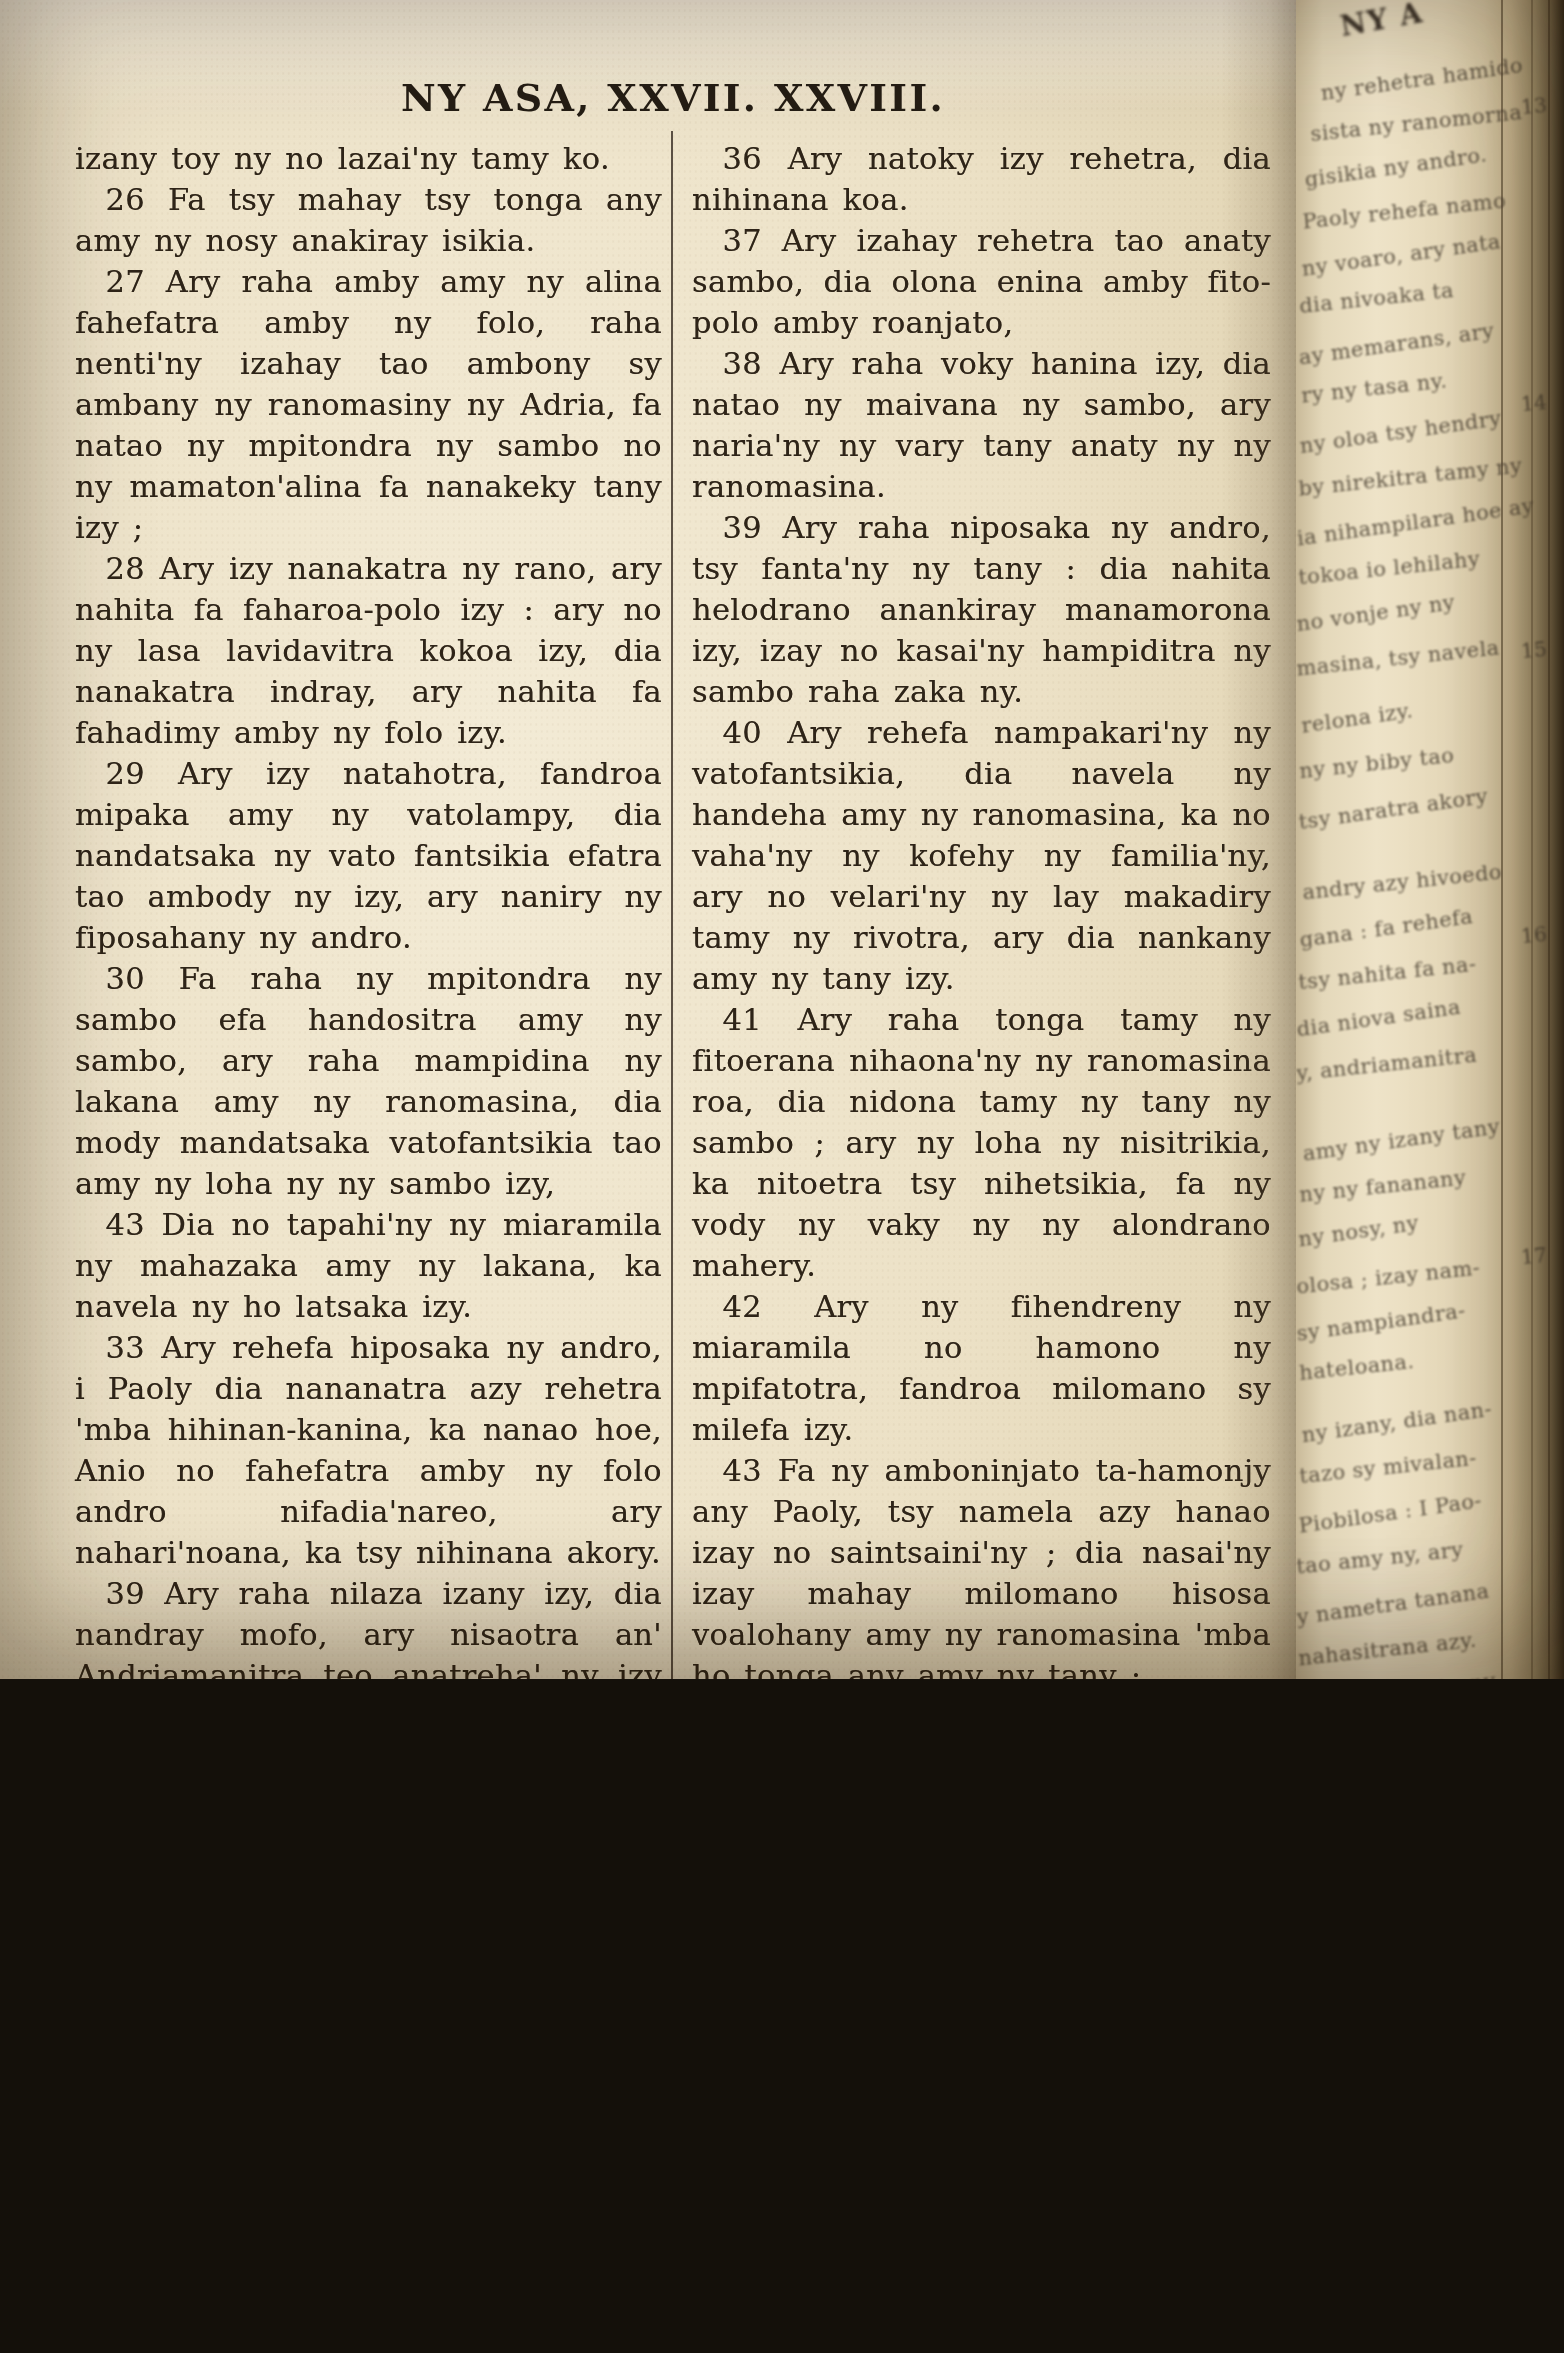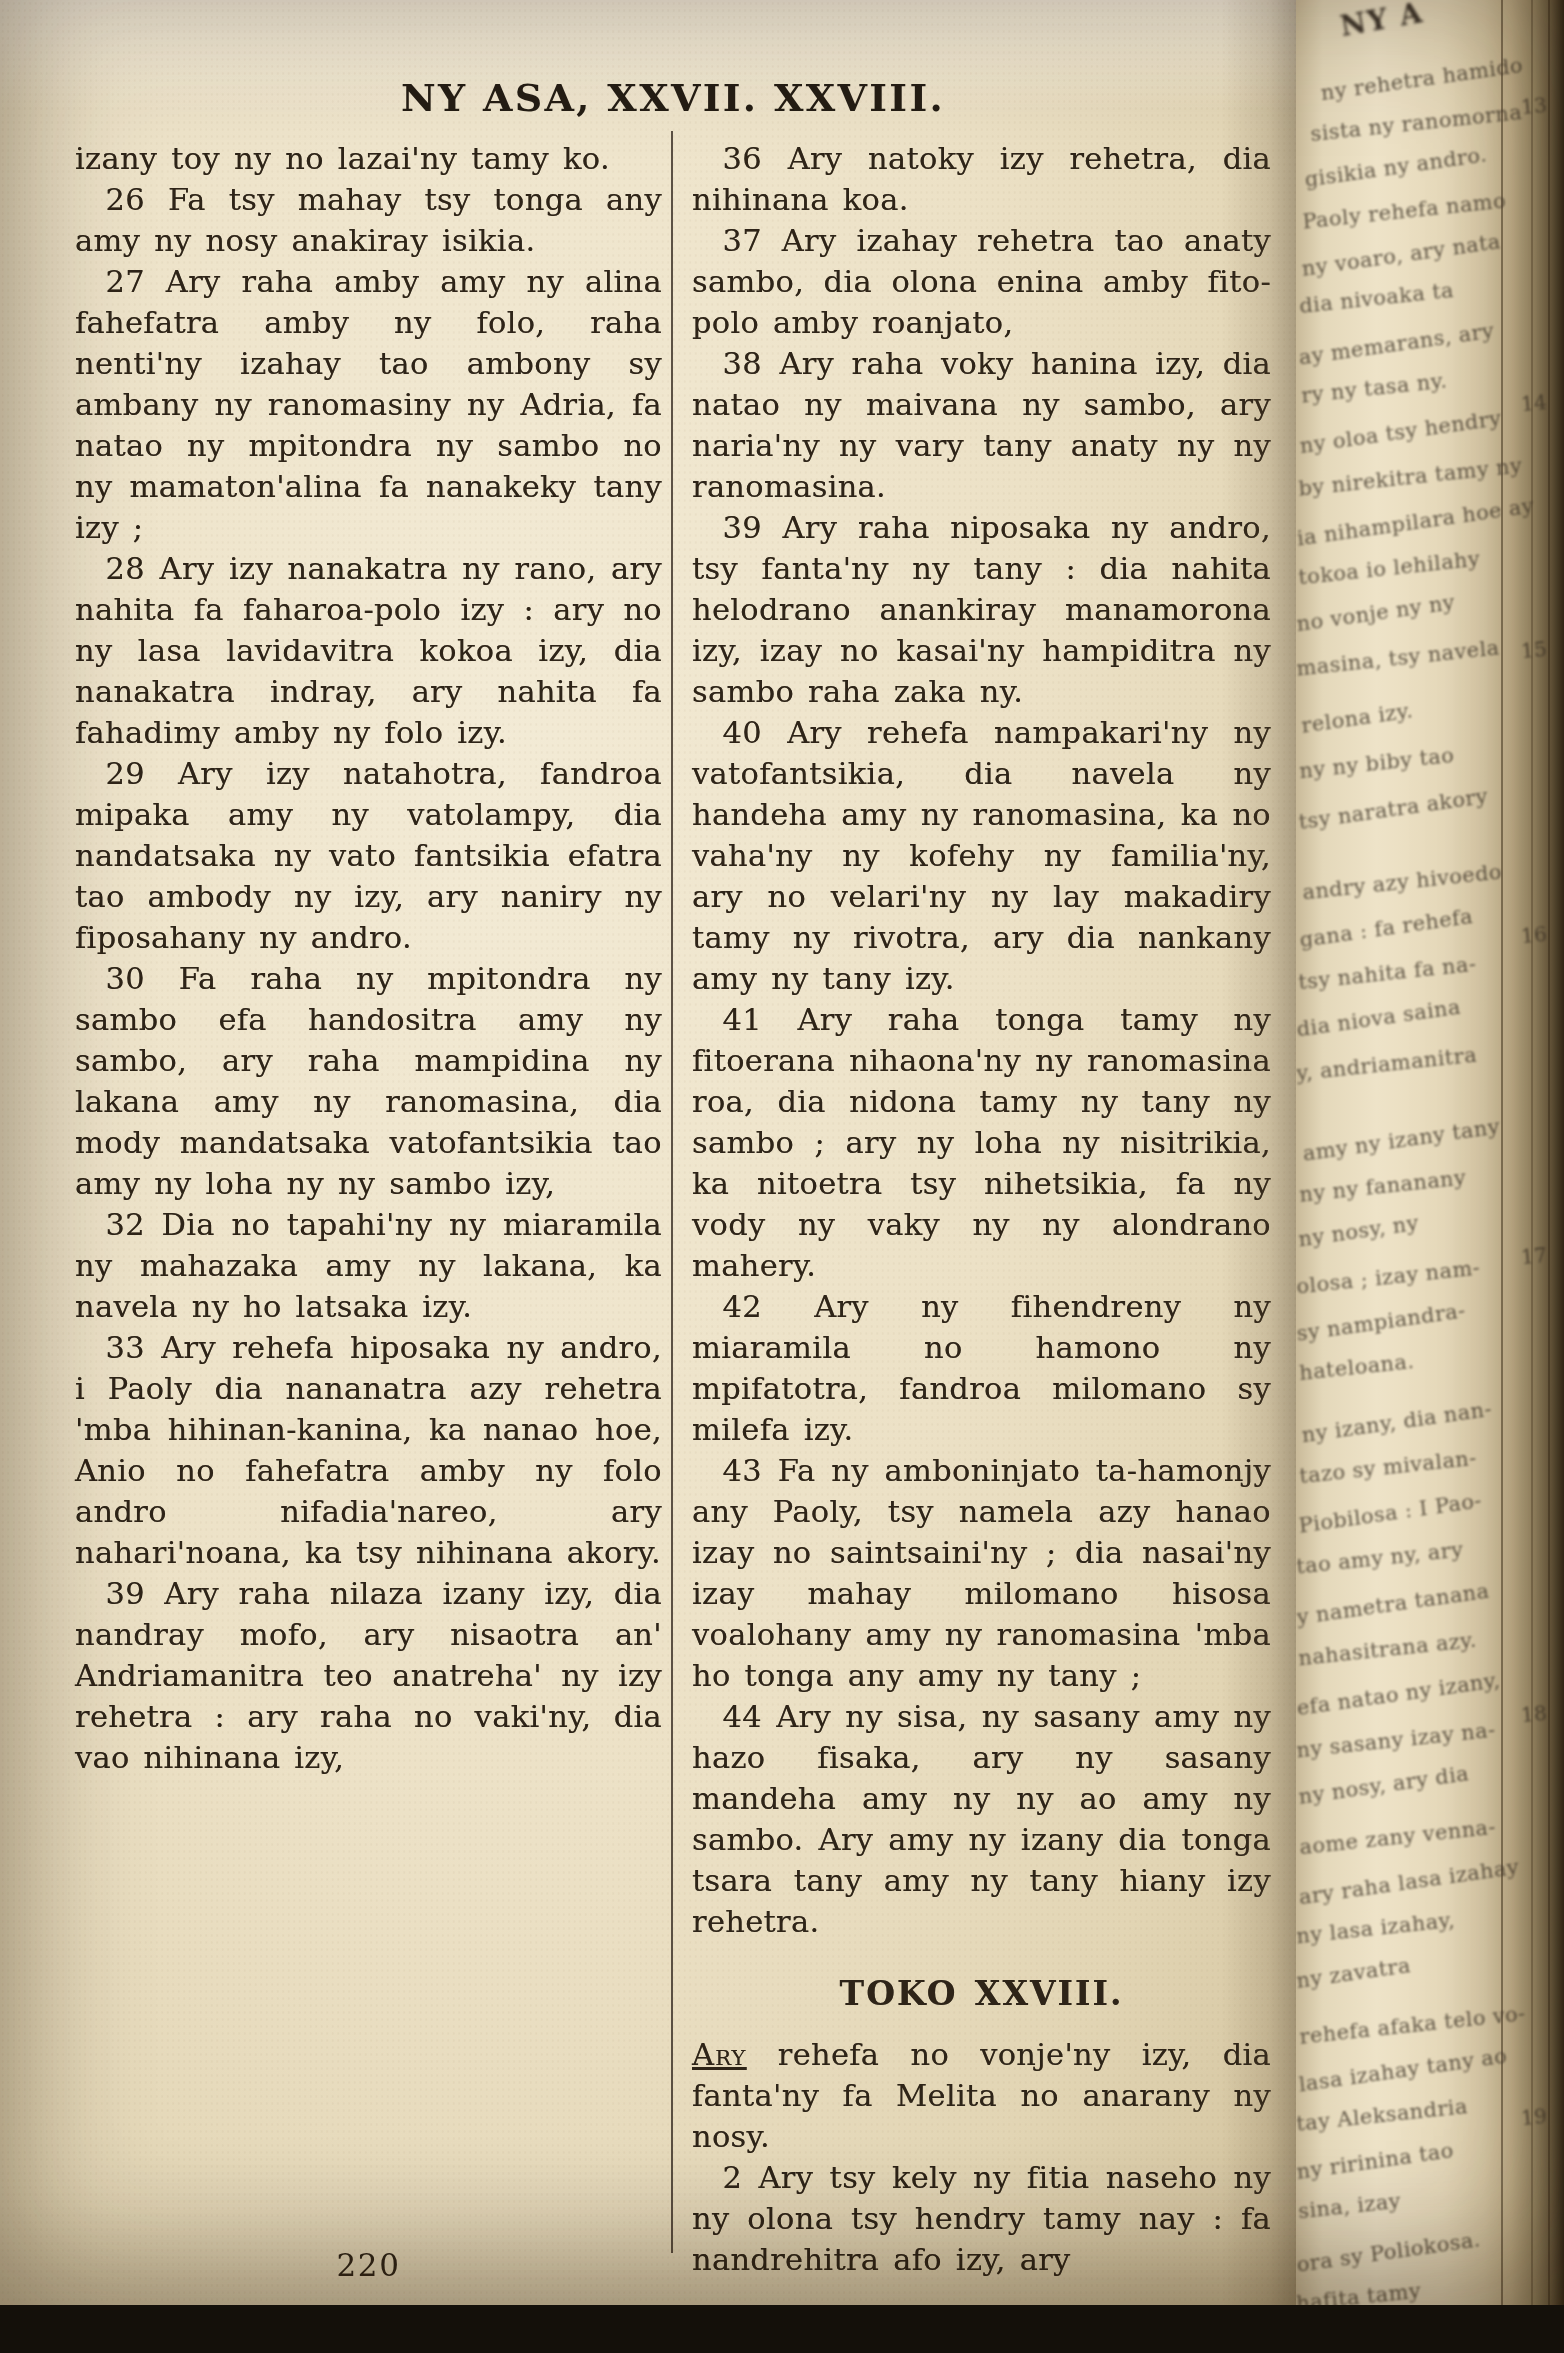--- a/index.html
+++ b/index.html
@@ -1,16 +1,16 @@
 <!DOCTYPE html>
 <html style="font-size:12.5px"><head>
 <meta charset="utf-8">
 <style>
   html,body{margin:0;padding:0;background:#14100a;}
-  .canvas{position:relative;width:1565px;height:2305px;overflow:hidden;
+  .canvas{position:relative;width:1565px;height:1679px;overflow:hidden;
           background:#14100a;font-family:"DejaVu Serif","Liberation Serif",serif;}
 
   
   .main-page{position:absolute;left:0;top:0;width:1299px;height:2354px;
     background:
       linear-gradient(180deg,#f6efdf 0,rgba(246,239,223,0) 110px),
       radial-gradient(ellipse at 38% 32%, #f3ebd6 0%, #ece1c6 48%, #e2d5b4 76%, #cfbf99 100%);
   }
   .paper-grain{position:absolute;inset:0;pointer-events:none;
     background-image:radial-gradient(rgba(120,90,50,.055) 0.8px, transparent 1.1px);
@@ -69,21 +69,21 @@
 
     <div class="header-title">NY ASA, XXVII. XXVIII.</div>
 
     <div class="column col-left">
         <p class="verse cont">izany toy ny no lazai'ny tamy ko.</p>
         <p class="verse ">26 Fa tsy mahay tsy tonga any amy ny nosy anakiray isikia.</p>
         <p class="verse ">27 Ary raha amby amy ny alina fahefatra amby ny folo, raha nenti'ny izahay tao ambony sy ambany ny ranomasiny ny Adria, fa natao ny mpitondra ny sambo no ny mamaton'alina fa nanakeky tany izy ;</p>
         <p class="verse ">28 Ary izy nanakatra ny rano, ary nahita fa faharoa-polo izy : ary no ny lasa lavidavitra kokoa izy, dia nanakatra indray, ary nahita fa fahadimy amby ny folo izy.</p>
         <p class="verse ">29 Ary izy natahotra, fandroa mipaka amy ny vatolampy, dia nandatsaka ny vato fantsikia efatra tao ambody ny izy, ary naniry ny fiposahany ny andro.</p>
         <p class="verse ">30 Fa raha ny mpitondra ny sambo efa handositra amy ny sambo, ary raha mampidina ny lakana amy ny ranomasina, dia mody mandatsaka vatofantsikia tao amy ny loha ny ny sambo izy,</p>
-        <p class="verse ">32 Dia no tapahi'ny ny miaramila ny mahazaka amy ny lakana, ka navela ny ho latsaka izy.</p>
+        <p class="verse ">43 Dia no tapahi'ny ny miaramila ny mahazaka amy ny lakana, ka navela ny ho latsaka izy.</p>
         <p class="verse ">33 Ary rehefa hiposaka ny andro, i Paoly dia nananatra azy rehetra 'mba hihinan-kanina, ka nanao hoe, Anio no fahefatra amby ny folo andro nifadia'nareo, ary nahari'noana, ka tsy nihinana akory.</p>
         <p class="verse ">39 Ary raha nilaza izany izy, dia nandray mofo, ary nisaotra an' Andriamanitra teo anatreha' ny izy rehetra : ary raha no vaki'ny, dia vao nihinana izy,</p>
       </div>
 
     <div class="col-divider"></div>
 
     <div class="column col-right">
         <p class="verse ">36 Ary natoky izy rehetra, dia nihinana koa.</p>
         <p class="verse ">37 Ary izahay rehetra tao anaty sambo, dia olona enina amby fito-polo amby roanjato,</p>
         <p class="verse ">38 Ary raha voky hanina izy, dia natao ny maivana ny sambo, ary naria'ny ny vary tany anaty ny ny ranomasina.</p>

